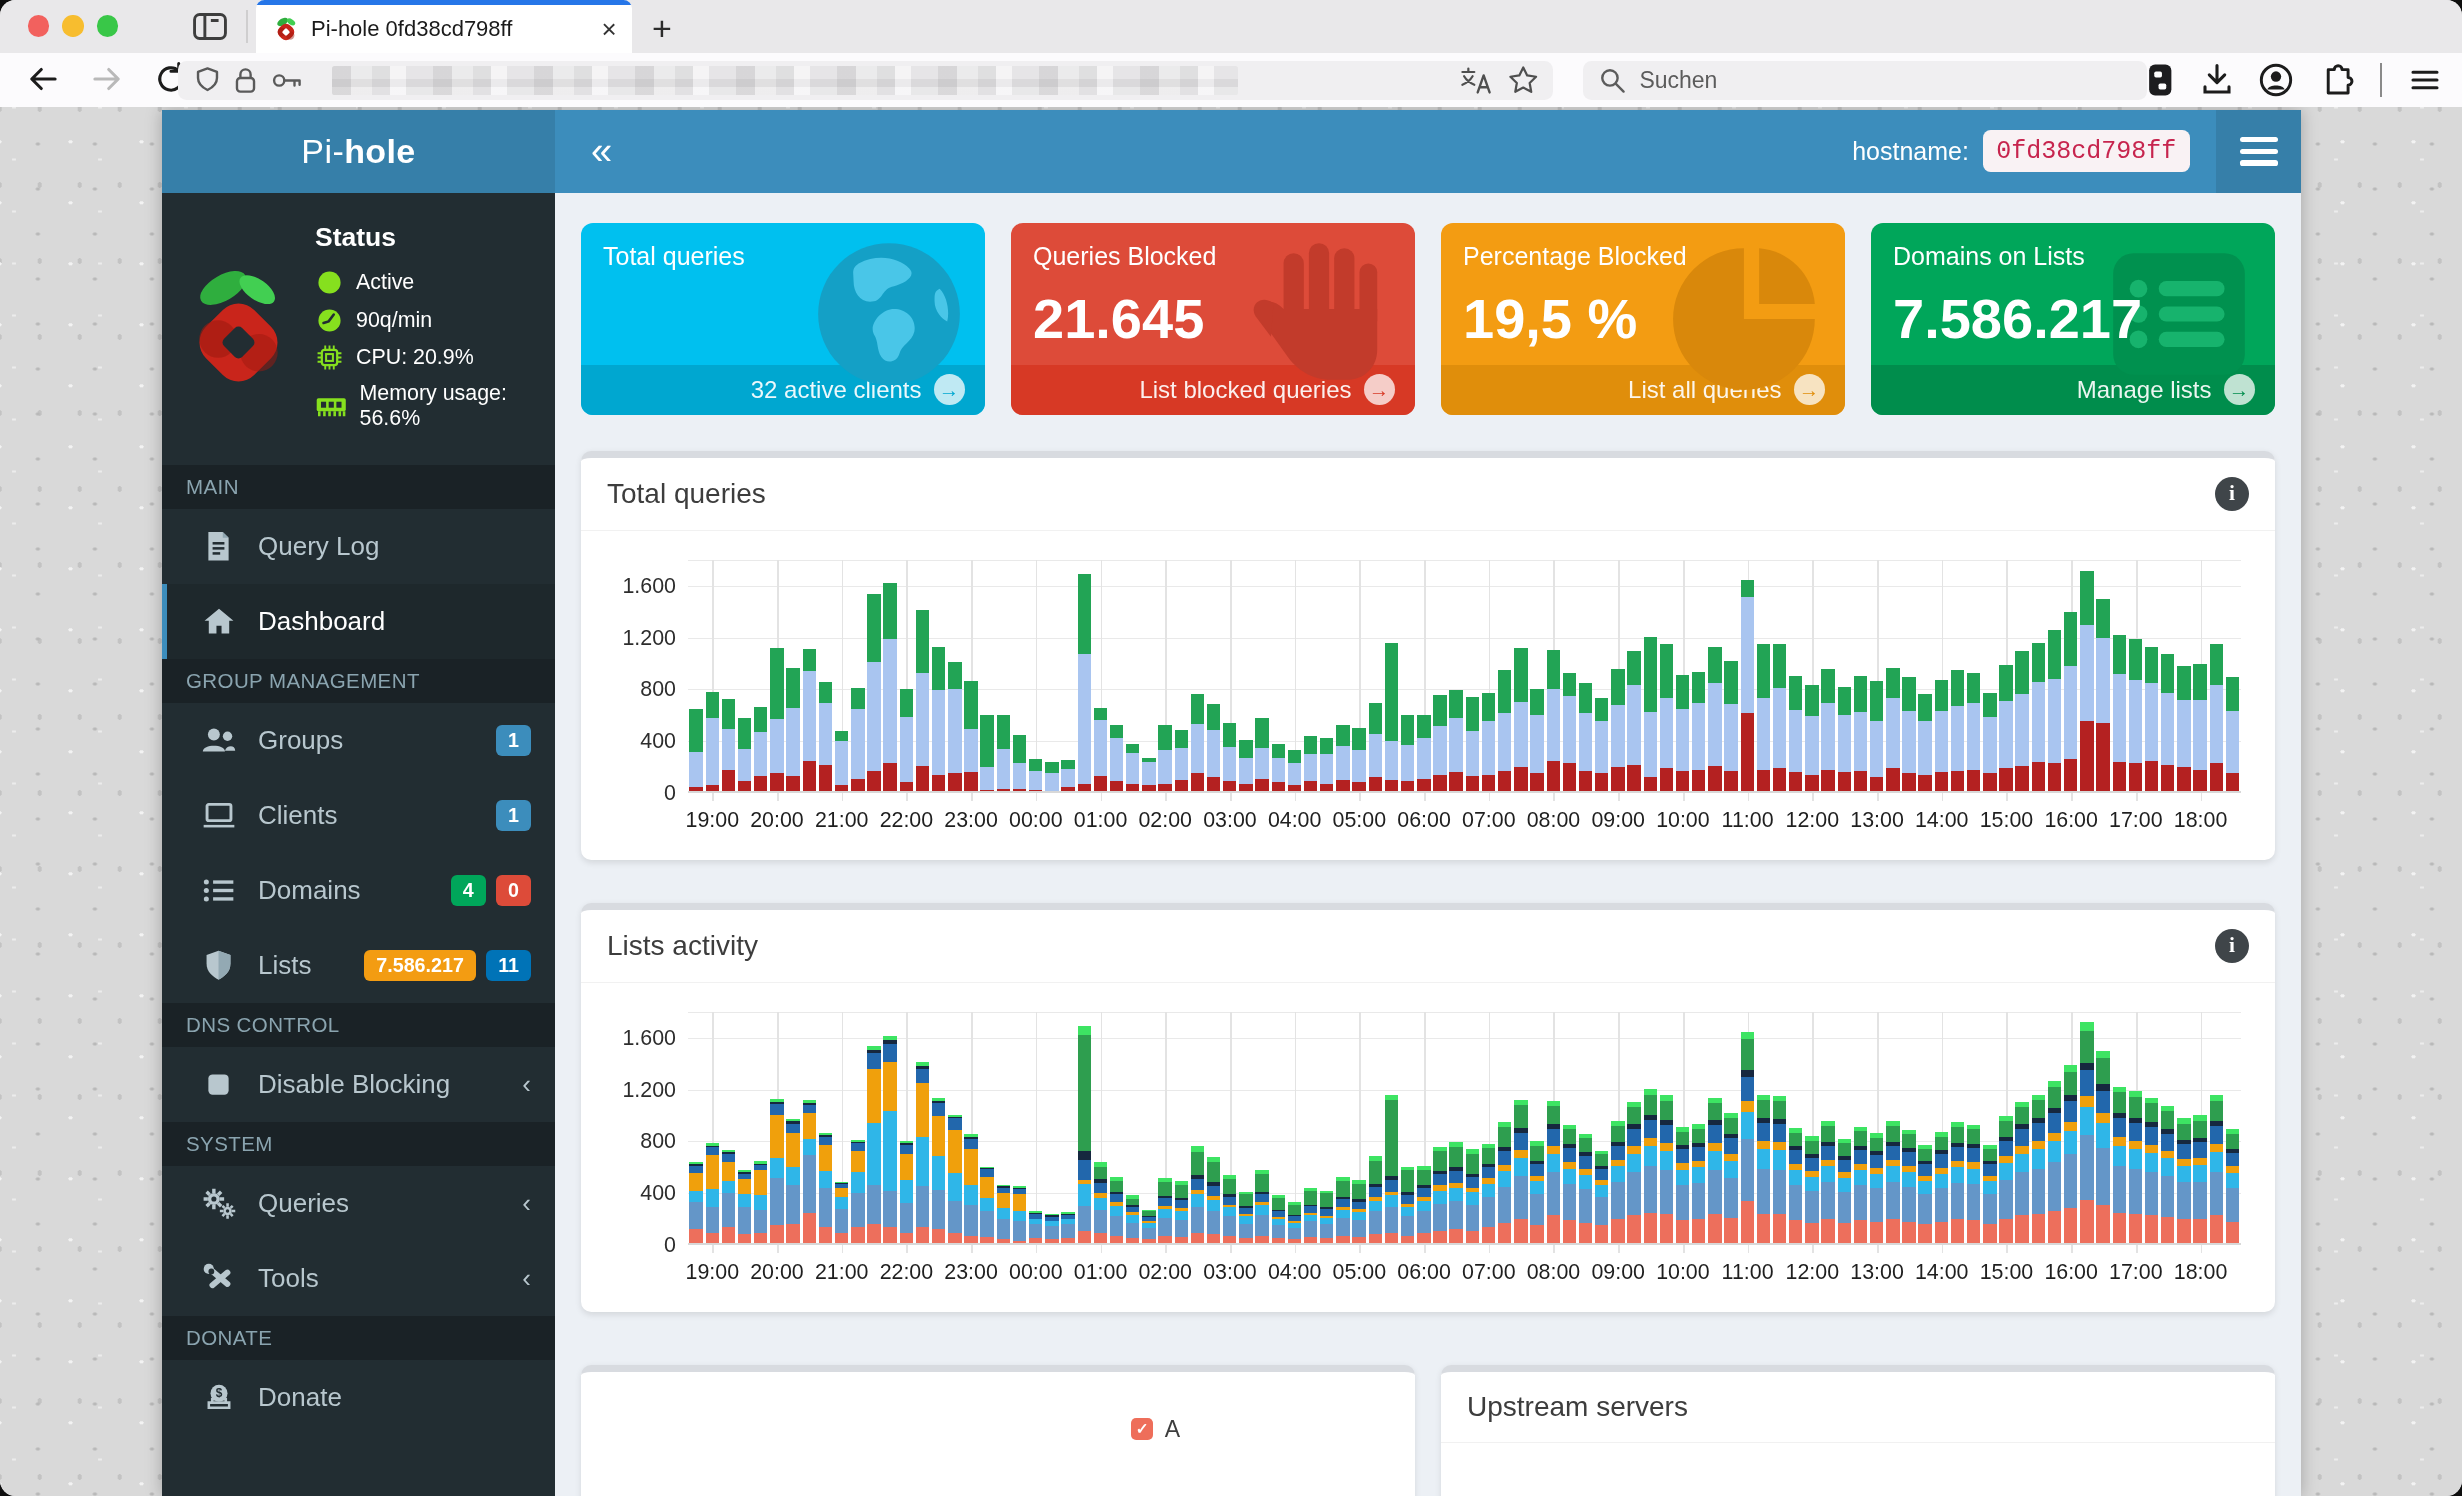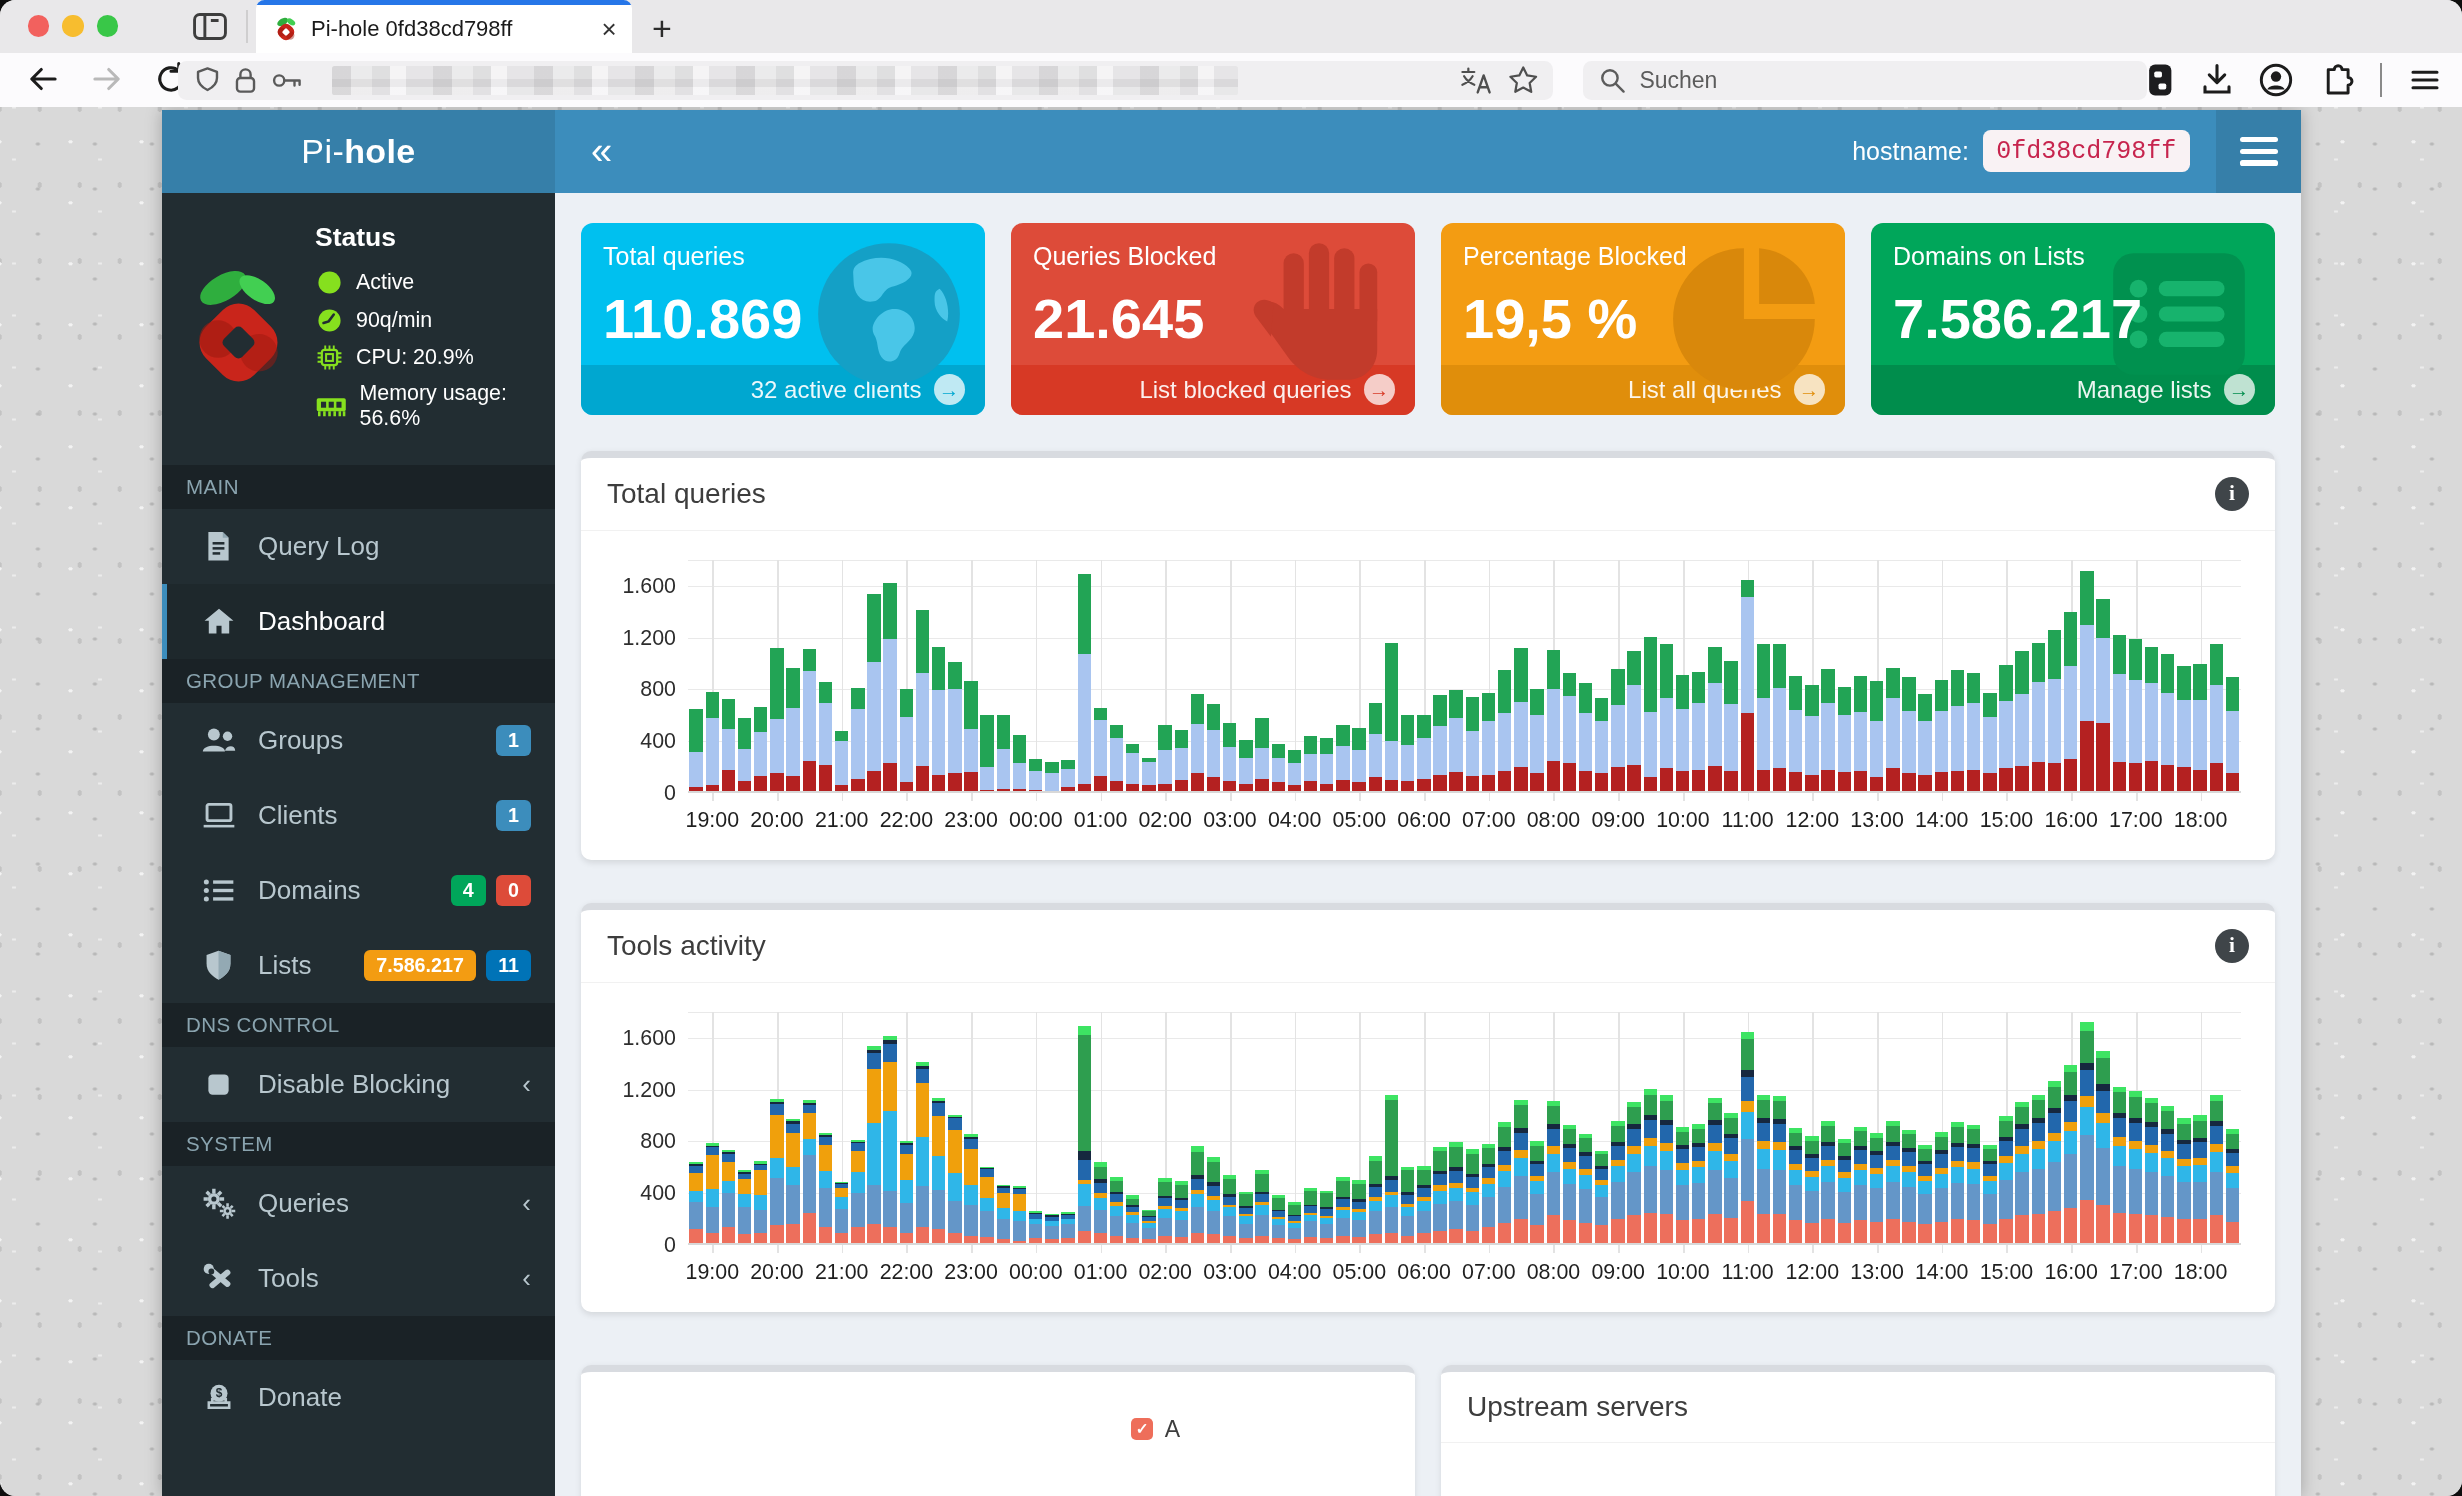--- a/index.html
+++ b/index.html
@@ -453,21 +453,20 @@
     <div class="main">
       <div class="cards" id="cards">
               <div class="card" style="background: rgb(0, 192, 239);">
                 <div class="cardicon icon">
                   <svg width="162" height="162" viewBox="0 0 64 64">
                     <circle cx="32" cy="32" r="28" fill="#14a0c6"></circle>
                     <path d="M20 12 c8 -4 16 -2 20 2 c3 3 -2 6 -6 7 c-5 1 -4 5 -8 6 c-5 1 -8 -3 -8 -8 c0 -3 -1 -5 2 -7z M34 30 c5 0 9 4 8 9 c-1 4 -5 5 -6 9 c-1 3 -5 4 -7 1 c-2 -3 -1 -6 -3 -9 c-2 -4 3 -10 8 -10z M52 22 c3 3 4 9 3 13 c-2 -1 -5 -4 -5 -8 c0 -3 0 -4 2 -5z" fill="#49c6e8"></path>
                   </svg>
                 </div>
                 <div class="cardtitle">Total queries</div>
-                <div class="cardvalue">110.869</div>
                 <div class="cardfooter" style="background:#00a7d0">
                   <span>32 active clients</span>
                   <span class="goarrow" style="color:#00a7d0">→</span>
                 </div>
               </div>
               <div class="card" style="background: rgb(221, 75, 57);">
                 <div class="cardicon icon">
                   <svg width="162" height="162" viewBox="0 0 64 64">
                     <g fill="#c23b2b">
                       <rect x="18" y="8" width="8" height="30" rx="4"></rect>
@@ -1070,21 +1069,21 @@
                   <span class="xlab" style="left: 84.8958%;">15:00</span>
                   <span class="xlab" style="left: 89.0625%;">16:00</span>
                   <span class="xlab" style="left: 93.2292%;">17:00</span>
                   <span class="xlab" style="left: 97.3958%;">18:00</span>
                 </div>
               </div>
       </div>
 
       <div class="panel" style="margin-top:43px;height:409px;box-sizing:border-box;">
         <div class="panelhdr">
-          <span class="paneltitle">Tools activity</span>
+          <span class="paneltitle">Lists activity</span>
           <span class="infoicon">i</span>
         </div>
         <div class="chartwrap" id="chart1">
                 <div class="plot">
                   <div class="ylab" style="top: 233px;">0</div>
                   <div class="gridh" style="top: 181px;"></div>
                   <div class="ylab" style="top: 181px;">400</div>
                   <div class="gridh" style="top: 129px;"></div>
                   <div class="ylab" style="top: 129px;">800</div>
                   <div class="gridh" style="top: 78px;"></div>

